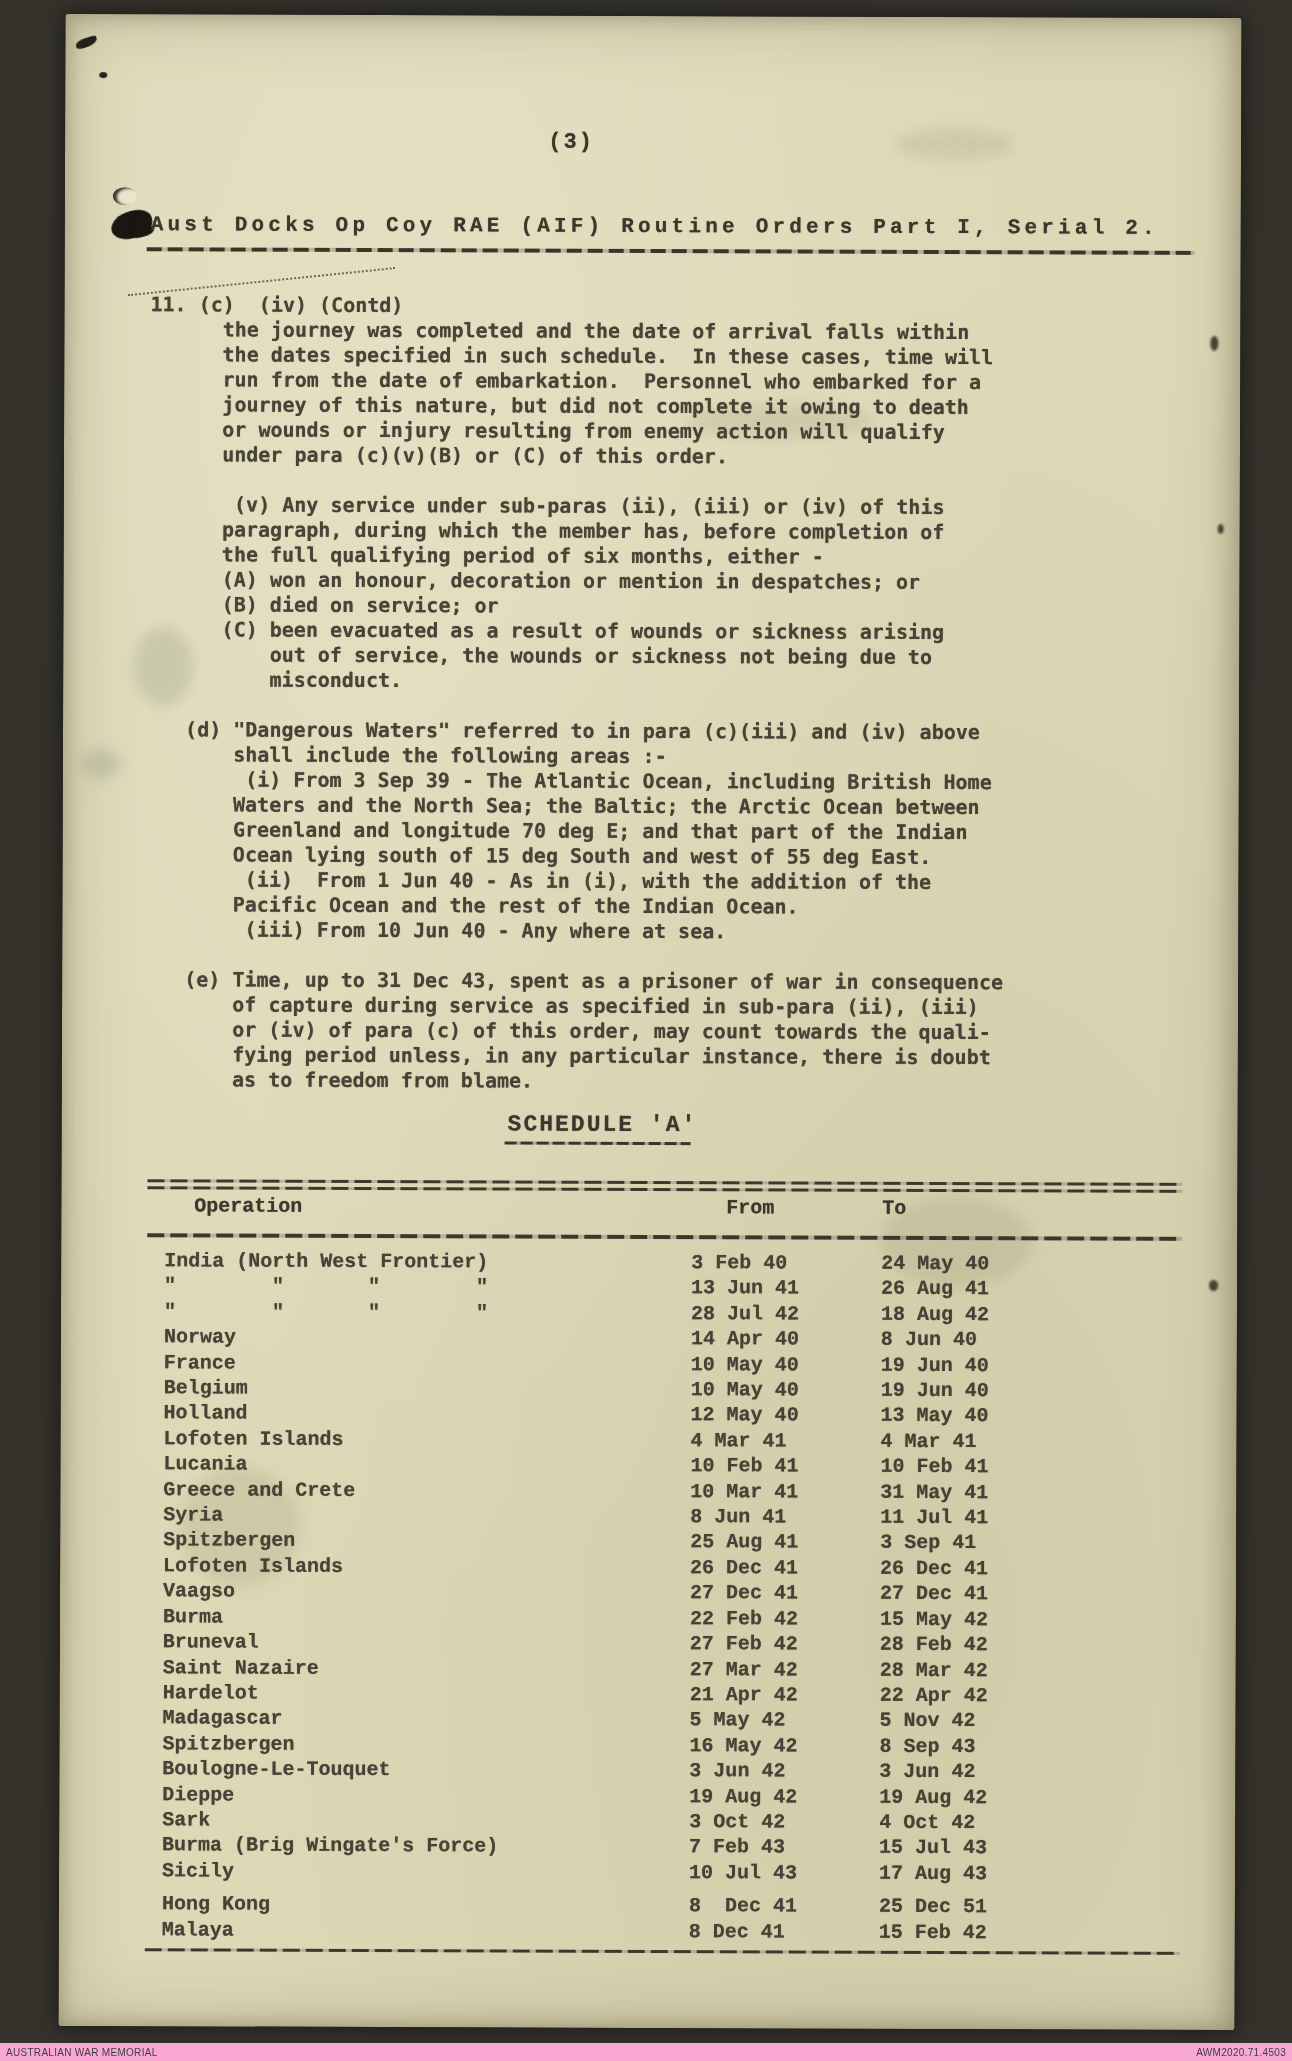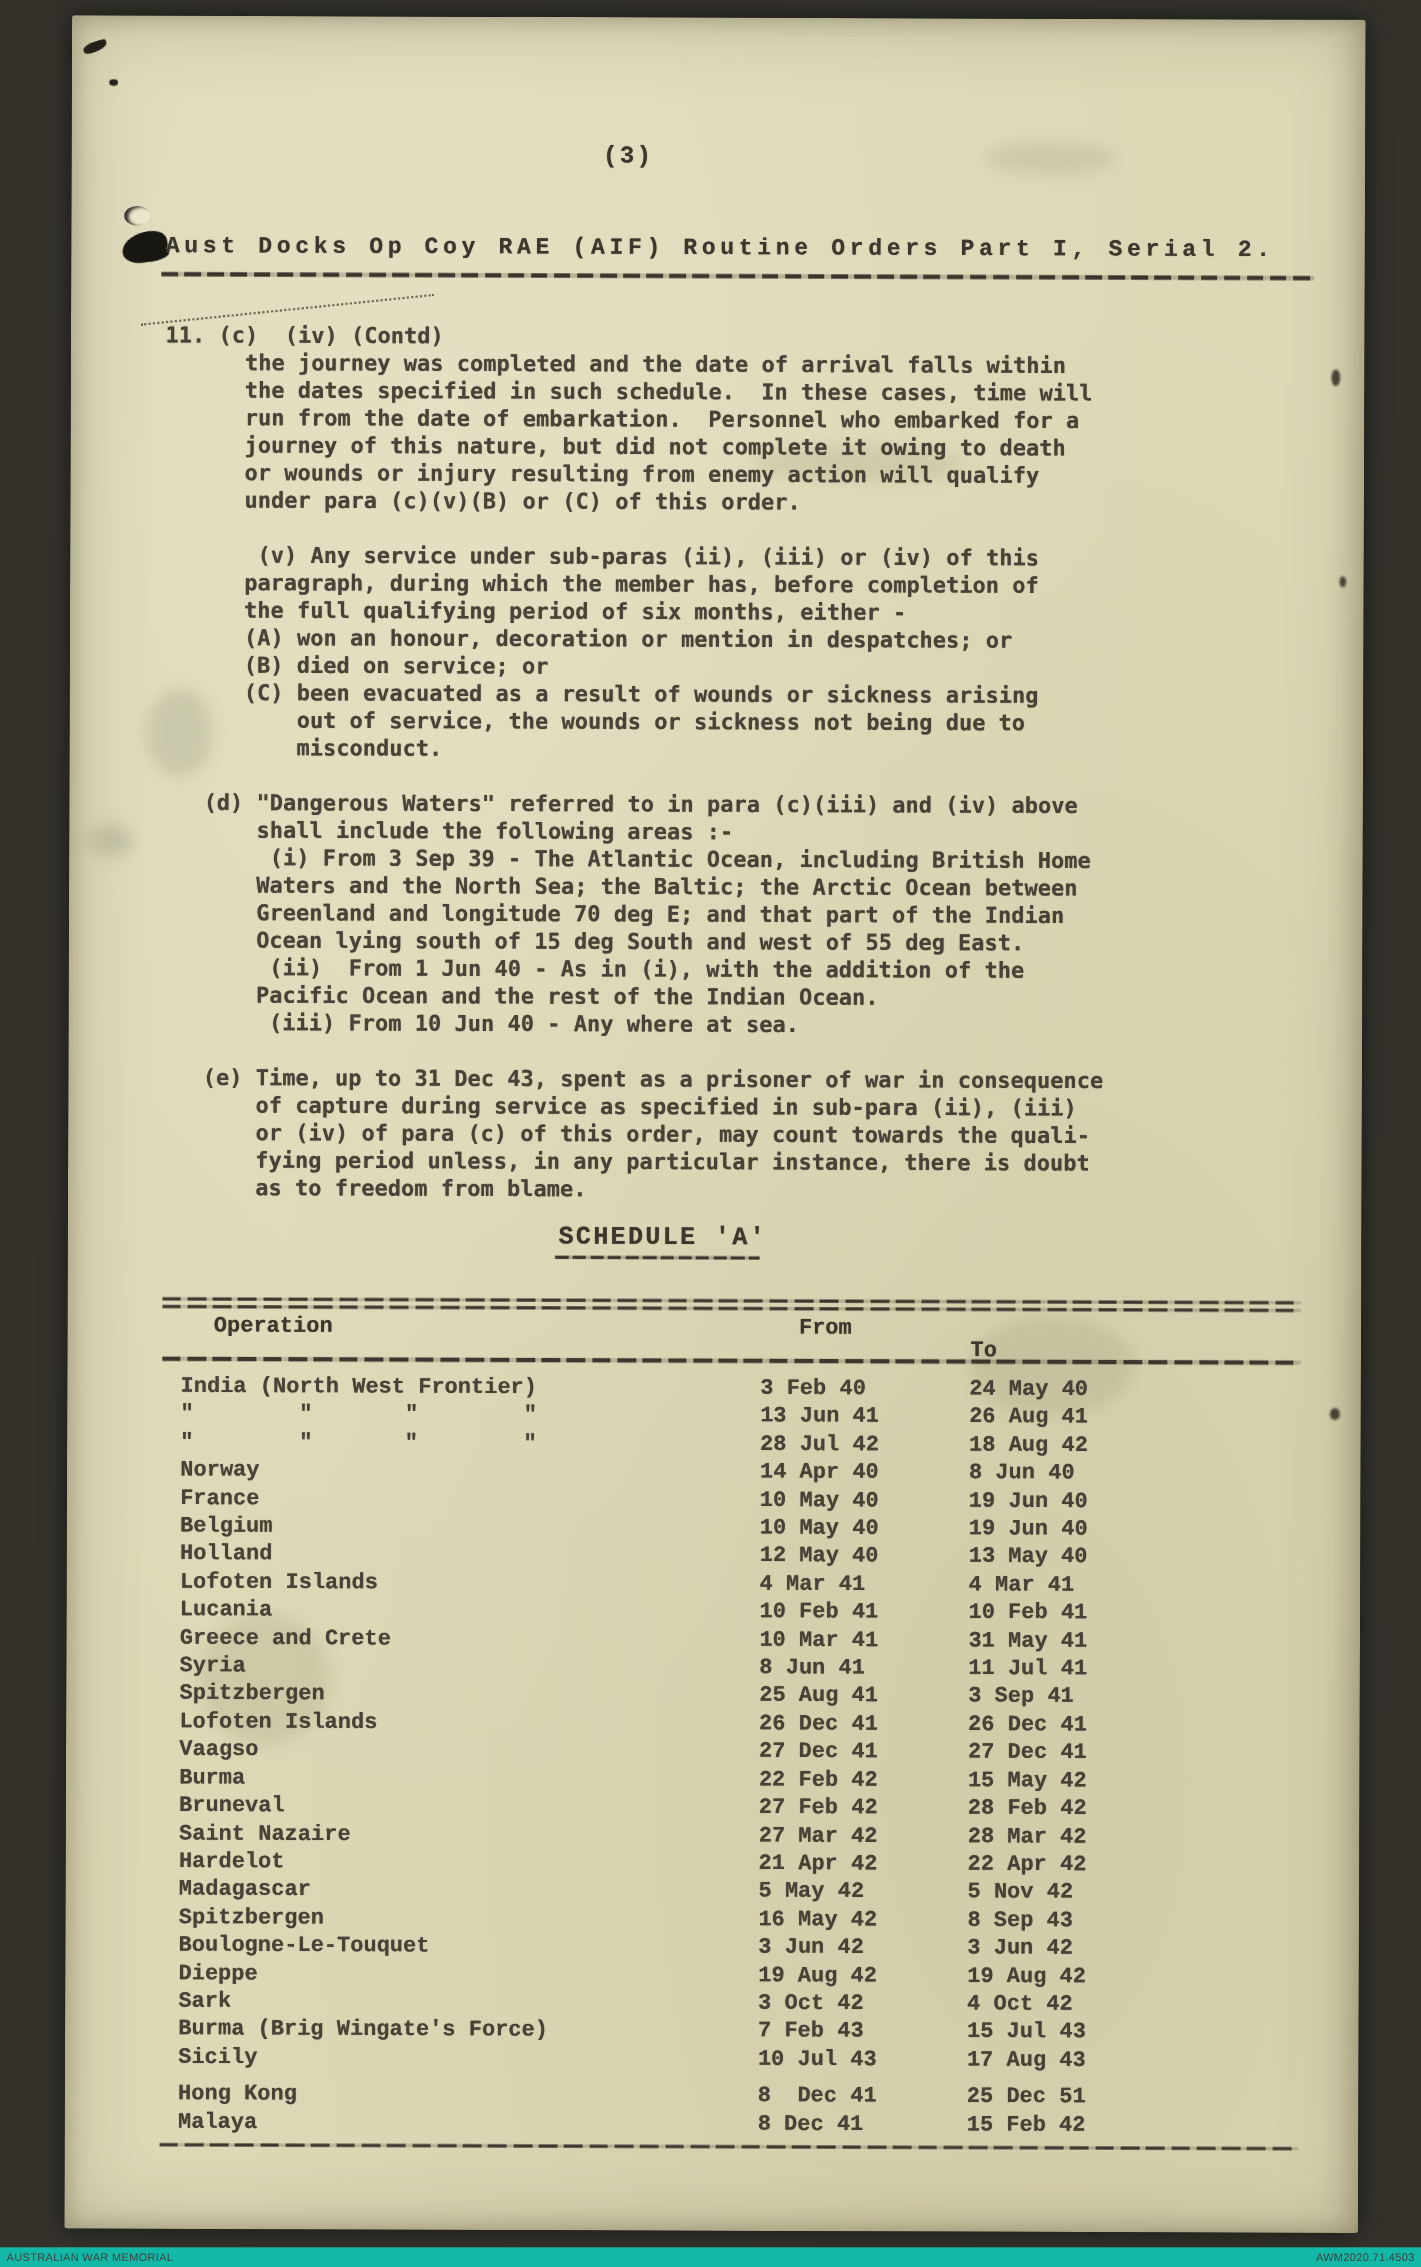--- a/index.html
+++ b/index.html
@@ -51,21 +51,21 @@
     filter:blur(.45px);
   }
   .rule-top-1{top:1165px;}
   .rule-top-2{top:1172px;}
   .rule-header{top:1219px;height:4px;}
   .rule-bottom{top:1934px;}
 
   .th{position:absolute;top:1180px;font-size:20px;white-space:nowrap;}
   .th-op{left:133px;}
   .th-from{left:665px;}
-  .th-to{left:821px;margin-top:20px;}
+  .th-to{left:821px;}
 
   .t-rows{position:absolute;left:103px;top:1234px;width:1010px;}
   .t-row{display:flex;line-height:25.4px;font-size:20px;white-space:pre;}
   .t-row.gap-before{margin-top:8px;}
   .c-op{width:527px;flex:0 0 527px;}
   .c-from{width:190px;flex:0 0 190px;}
   .c-to{flex:1;}
 
   
   .blot{
@@ -92,21 +92,21 @@
   .sp3{left:1148px;top:1262px;width:9px;height:11px;}
   .smudge{position:absolute;background:rgba(128,126,88,.17);filter:blur(7px);border-radius:50%;}
   .g1{left:620px;top:388px;width:190px;height:34px;}
   .g2{left:830px;top:112px;width:120px;height:30px;}
   .g3{left:70px;top:612px;width:60px;height:80px;background:rgba(110,120,95,.20);}
   .g4{left:120px;top:1452px;width:120px;height:120px;}
   .g5{left:820px;top:1180px;width:150px;height:90px;}
   .g6{left:18px;top:735px;width:40px;height:30px;background:rgba(100,112,90,.22);}
 
   .archive-bar{
-    position:absolute;left:0;bottom:0;width:1292px;height:18px;background:#14b8a6;
+    position:absolute;left:0;bottom:0;width:1292px;height:18px;background:#f9a8d4;
     display:flex;justify-content:space-between;align-items:center;
     font-family:"Liberation Sans","DejaVu Sans",sans-serif;font-size:10px;color:#3e3e3e;
     padding:0 6px;box-sizing:border-box;letter-spacing:.3px;
   }
 </style>
 </head>
 <body>
 
 <div class="paper">
 

